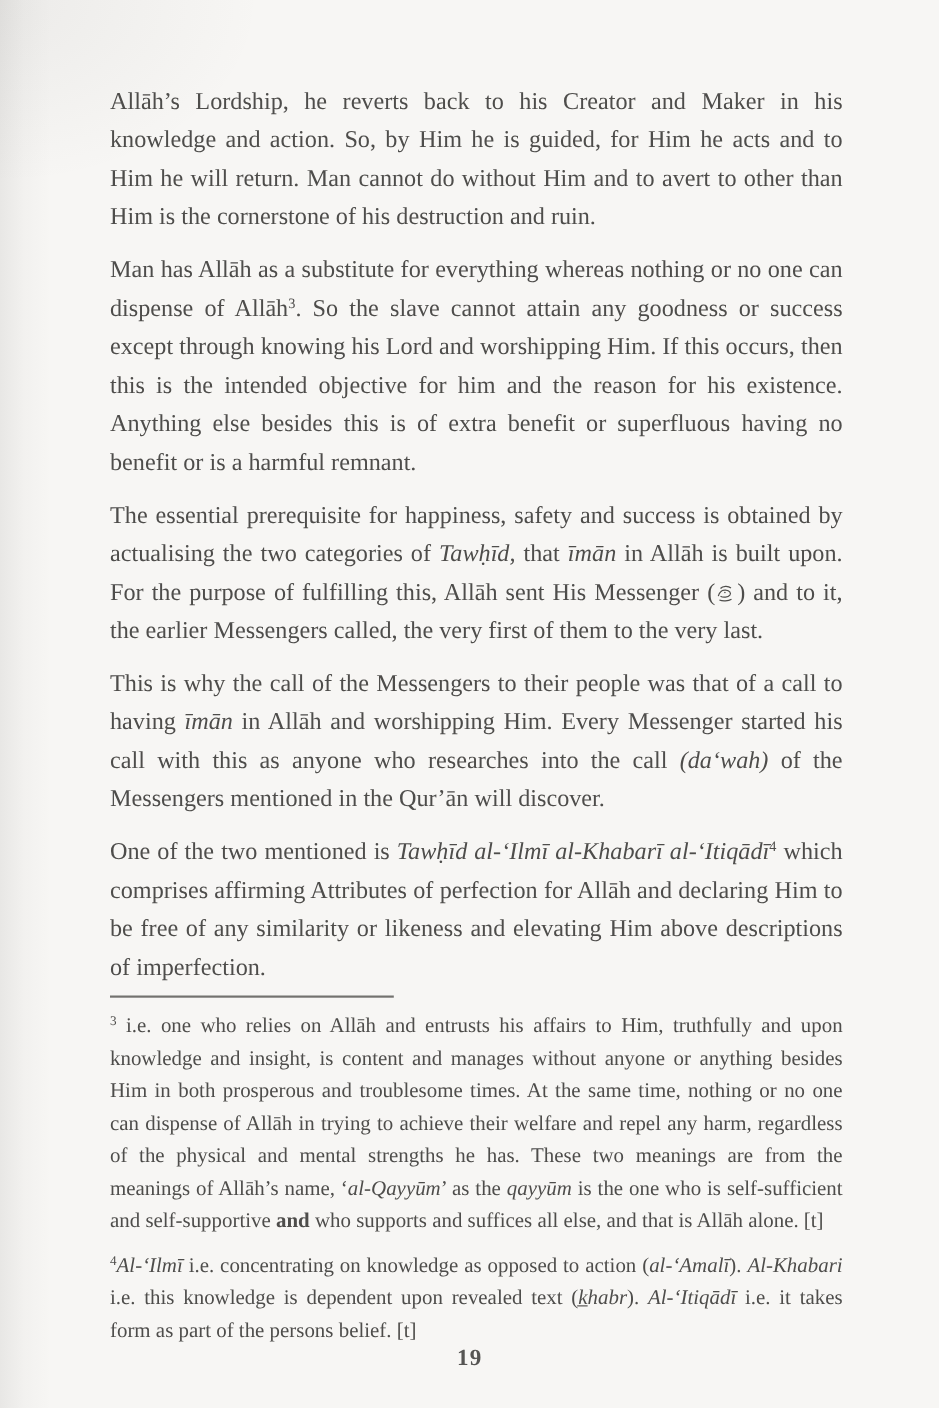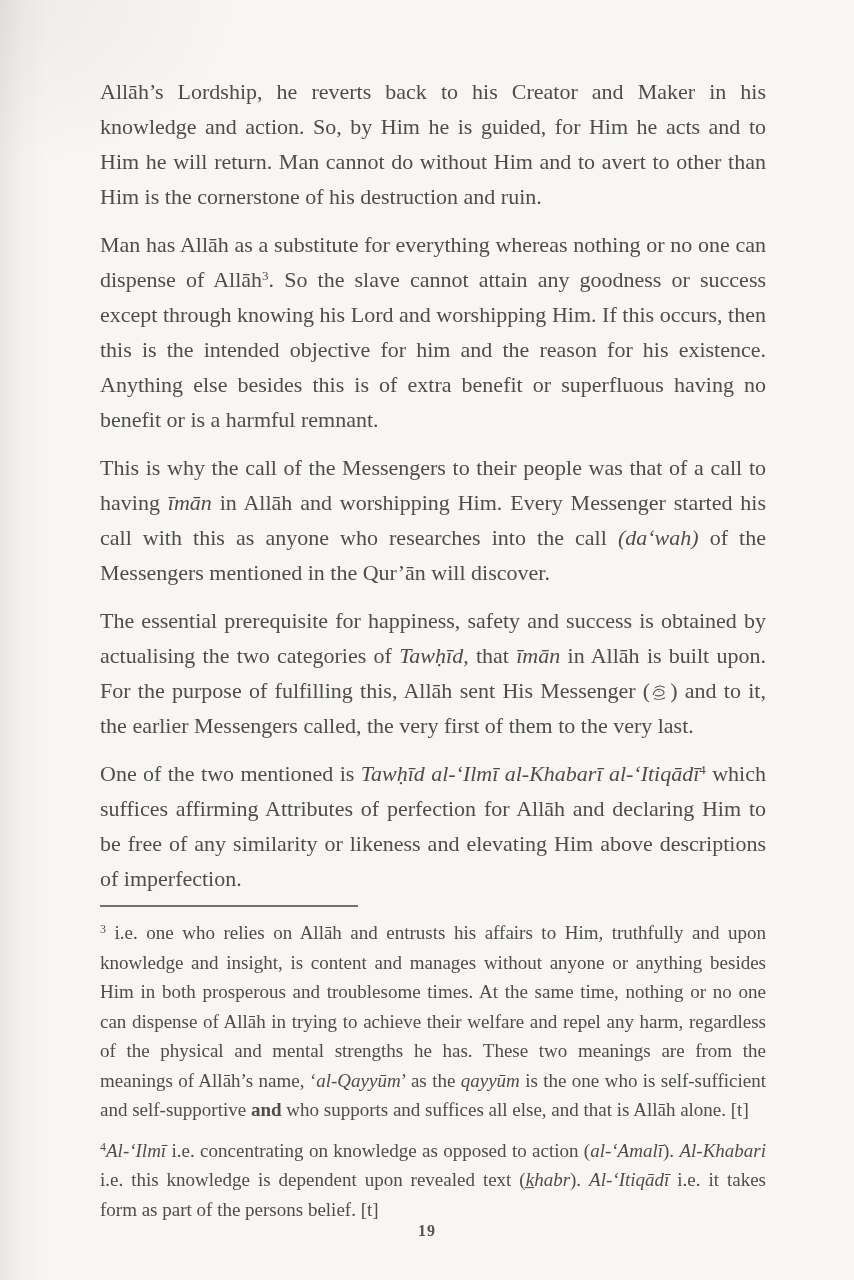--- a/index.html
+++ b/index.html
@@ -57,47 +57,47 @@
     display: inline-block;
     width: 20px; height: 20px;
     vertical-align: -4px;
     color: var(--ink);
   }
   .page-number {
     position: absolute;
     left: 0; top: 1222px;
     width: 854px;
     text-align: center;
-    font-size: 16px;
+    font-size: 21px;
     font-weight: 700;
     color: #565553;
     letter-spacing: 1px;
   }
 </style>
 </head>
 <body>
 
 <div class="page">
 
   <div class="body-text">
 
     <p><span>Allāh’s Lordship, he reverts back to his Creator and Maker in his knowledge and action. So, by Him he is guided, for Him he acts and to Him he will return. Man cannot do without Him and to avert to other than Him is the cornerstone of his destruction and ruin.</span></p>
 
     <p><span>Man has Allāh as a substitute for everything whereas nothing or no one can dispense of Allāh</span><sup class="fnref">3</sup><span>. So the slave cannot attain any goodness or success except through knowing his Lord and worshipping Him. If this occurs, then this is the intended objective for him and the reason for his existence. Anything else besides this is of extra benefit or superfluous having no benefit or is a harmful remnant.</span></p>
 
-    <p><span>This is why the call of the Messengers to their people was that of a call to having </span><span class="it">īmān</span><span> in Allāh and worshipping Him. Every Messenger started his call with this as anyone who researches into the call </span><span class="it">(da‘wah)</span><span> of the Messengers mentioned in the Qur’ān will discover.</span></p>
-
     <p><span>The essential prerequisite for happiness, safety and success is obtained by actualising the two categories of </span><span class="it">Tawḥīd,</span><span> that </span><span class="it">īmān</span><span> in Allāh is built upon. For the purpose of fulfilling this, Allāh sent His Messenger (</span><span class="sws-icon"><svg width="20" height="20" viewBox="0 0 20 20">
             <path d="M3 13c1-4 4-6 7-5.5 3 .4 5 2.5 3.5 4.5-1.6 2-6 2.6-8.5 1" fill="none" stroke="currentColor" stroke-width="1.1"></path>
             <path d="M5 6c2-2.5 7-2.7 9.5-.5" fill="none" stroke="currentColor" stroke-width="1.1"></path>
             <path d="M4 16.5c3 1.2 8 1 11-.8" fill="none" stroke="currentColor" stroke-width="1.1"></path>
             <circle cx="9" cy="9.6" r=".7" fill="currentColor"></circle>
           </svg></span><span>) and to it, the earlier Messengers called, the very first of them to the very last.</span></p>
 
-    <p><span>One of the two mentioned is </span><span class="bi">Tawḥīd al-‘Ilmī al-Khabarī al-‘Itiqādī</span><sup class="fnref">4</sup><span> which suffices affirming Attributes of perfection for Allāh and declaring Him to be free of any similarity or likeness and elevating Him above descriptions of imperfection.</span></p>
+    <p><span>This is why the call of the Messengers to their people was that of a call to having </span><span class="it">īmān</span><span> in Allāh and worshipping Him. Every Messenger started his call with this as anyone who researches into the call </span><span class="it">(da‘wah)</span><span> of the Messengers mentioned in the Qur’ān will discover.</span></p>
+
+    <p><span>One of the two mentioned is </span><span class="bi">Tawḥīd al-‘Ilmī al-Khabarī al-‘Itiqādī</span><sup class="fnref">4</sup><span> which comprises affirming Attributes of perfection for Allāh and declaring Him to be free of any similarity or likeness and elevating Him above descriptions of imperfection.</span></p>
 
   </div>
 
   <hr class="fn-divider">
 
   <div class="footnotes">
 
     <p><sup class="fnref">3</sup><span> i.e. one who relies on Allāh and entrusts his affairs to Him, truthfully and upon knowledge and insight, is content and manages without anyone or anything besides Him in both prosperous and troublesome times. At the same time, nothing or no one can dispense of Allāh in trying to achieve their welfare and repel any harm, regardless of the physical and mental strengths he has. These two meanings are from the meanings of Allāh’s name, ‘</span><span class="it">al-Qayyūm</span><span>’ as the </span><span class="it">qayyūm</span><span> is the one who is self-sufficient and self-supportive </span><span class="bd">and</span><span> who supports and suffices all else, and that is Allāh alone. [t]</span></p>
 
     <p><sup class="fnref">4</sup><span class="it">Al-‘Ilmī</span><span> i.e. concentrating on knowledge as opposed to action (</span><span class="it">al-‘Amalī</span><span>). </span><span class="it">Al-Khabari</span><span> i.e. this knowledge is dependent upon revealed text (</span><span class="it">k̲habr</span><span>). </span><span class="it">Al-‘Itiqādī</span><span> i.e. it takes form as part of the persons belief. [t]</span></p>

